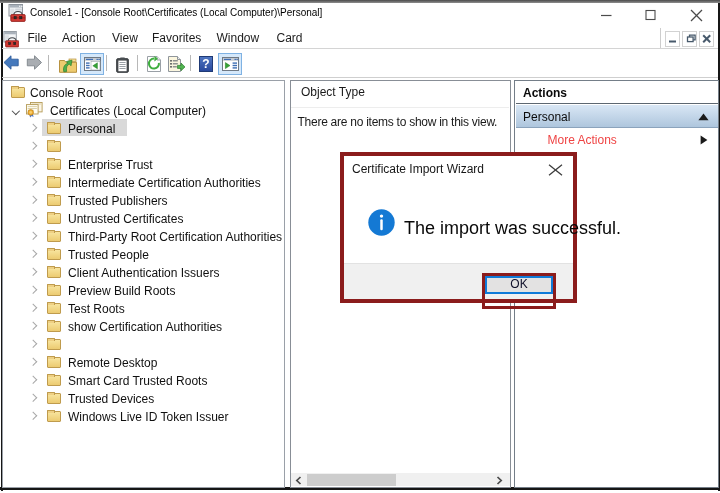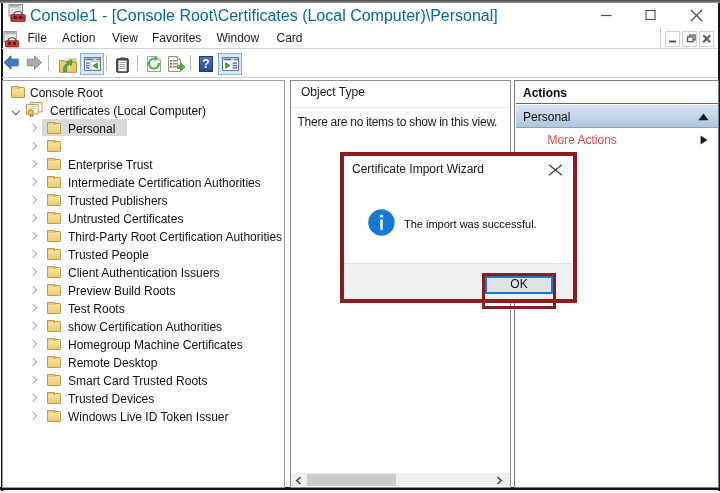--- a/index.html
+++ b/index.html
@@ -2,21 +2,21 @@
 <html><head><meta charset="utf-8"><style>
 *{margin:0;padding:0;box-sizing:border-box}
 html,body{width:720px;height:493px;overflow:hidden;background:#fff;font-family:"Liberation Sans",sans-serif;position:relative}
 .abs{position:absolute}
 
 #btop{left:0;top:0;width:720px;height:3px;background:linear-gradient(#4a4a4a,#8f8f8f)}
 #bleft{left:1px;top:3px;width:1.6px;height:487.5px;background:#161616}
 #bright{left:717.8px;top:3px;width:2px;height:487.5px;background:#161616}
 #bbot{left:0;top:487.3px;width:720px;height:3.2px;background:#161616}
 
-#title{left:30px;top:7px;font-size:16px;color:#0369a1;white-space:nowrap}
+#title{left:30px;top:7px;font-size:10px;color:#000000;white-space:nowrap}
 
 .menu{top:31.2px;font-size:12px;color:#1b1b1b}
 #menuline{left:2px;top:47.6px;width:716px;height:1px;background:#d4d4d4}
 #toolline{left:2px;top:77.3px;width:716px;height:1.2px;background:#cfcfcf}
 .tsep{top:55px;width:1px;height:16px;background:#b8b8b8}
 .tbtn{top:53px;width:24px;height:21.5px;background:#d5e8fa;border:1px solid #7fb2e3}
 
 .cwb{top:31px;width:15.6px;height:15.6px;border:1px solid #d2d2d2;background:#fff}
 
 #lpane{left:2px;top:80px;width:283px;height:407.5px;background:#fff;border:1px solid #9aa0a8}
@@ -41,21 +41,21 @@
 #actline{left:515.6px;top:102.7px;width:202.8px;height:1.6px;background:#5d6771}
 #prow{left:515.6px;top:104.5px;width:202.8px;height:23.6px;background:linear-gradient(#d9e7f5,#aec6dd);border-bottom:1px solid #8ba3bc}
 #ptxt{left:7.5px;top:5px;font-size:12px;color:#0c0c0c}
 #marow{left:547.5px;top:133px;font-size:12px;color:#ef4444}
 
 #dlg{left:340px;top:152px;width:237px;height:151px;border:4px solid #8b1c1c;background:#fff;z-index:10}
 #dtitle{left:8px;top:6.4px;font-size:12px;color:#161616}
 #dfoot{left:0;top:107px;width:229px;height:36px;background:#f0f0f0;border-top:1px solid #e2e2e2}
 #okanno{left:138px;top:117px;width:74.4px;height:36px;border:3.2px solid #8b1c1c}
 #okbtn{left:0;top:0;width:68px;height:17.6px;border:2px solid #0f7ad8;background:#e3e2e2;font-size:12px;color:#10102a;text-align:center;line-height:13.6px}
-#dmsg{left:60px;top:62px;font-size:11px;color:#090909;white-space:nowrap}
+#dmsg{left:60px;top:62px;font-size:18px;color:#090909;white-space:nowrap}
 </style></head>
 <body>
 <div class="abs" id="btop"></div>
 <div class="abs" id="bleft"></div>
 <div class="abs" id="bright"></div>
 <div class="abs" id="bbot"></div>
 
 <svg class="abs" style="left:8px;top:4px" width="18" height="18" viewBox="0 0 18 18">
  <rect x="1" y="0.5" width="13.5" height="11.5" fill="#f2f4f6" stroke="#8d949c"></rect>
  <rect x="1.5" y="1" width="12.5" height="2.6" fill="#a9b1ba"></rect>
@@ -262,21 +262,20 @@
     <span class="lbl" style="left:65px">Test Roots</span>
   </div>
 <div class="abs row" style="top:317px">
     <div class="chev" style="left:27px"></div>
     <div class="fold" style="left:44px"></div>
     <span class="lbl" style="left:65px">show Certification Authorities</span>
   </div>
 <div class="abs row" style="top:335px">
     <div class="chev" style="left:27px"></div>
     <div class="fold" style="left:44px"></div>
-    <span class="lbl" style="left:65px">Homegroup Machine Certificates</span>
   </div>
 <div class="abs row" style="top:353px">
     <div class="chev" style="left:27px"></div>
     <div class="fold" style="left:44px"></div>
     <span class="lbl" style="left:65px">Remote Desktop</span>
   </div>
 <div class="abs row" style="top:371px">
     <div class="chev" style="left:27px"></div>
     <div class="fold" style="left:44px"></div>
     <span class="lbl" style="left:65px">Smart Card Trusted Roots</span>

